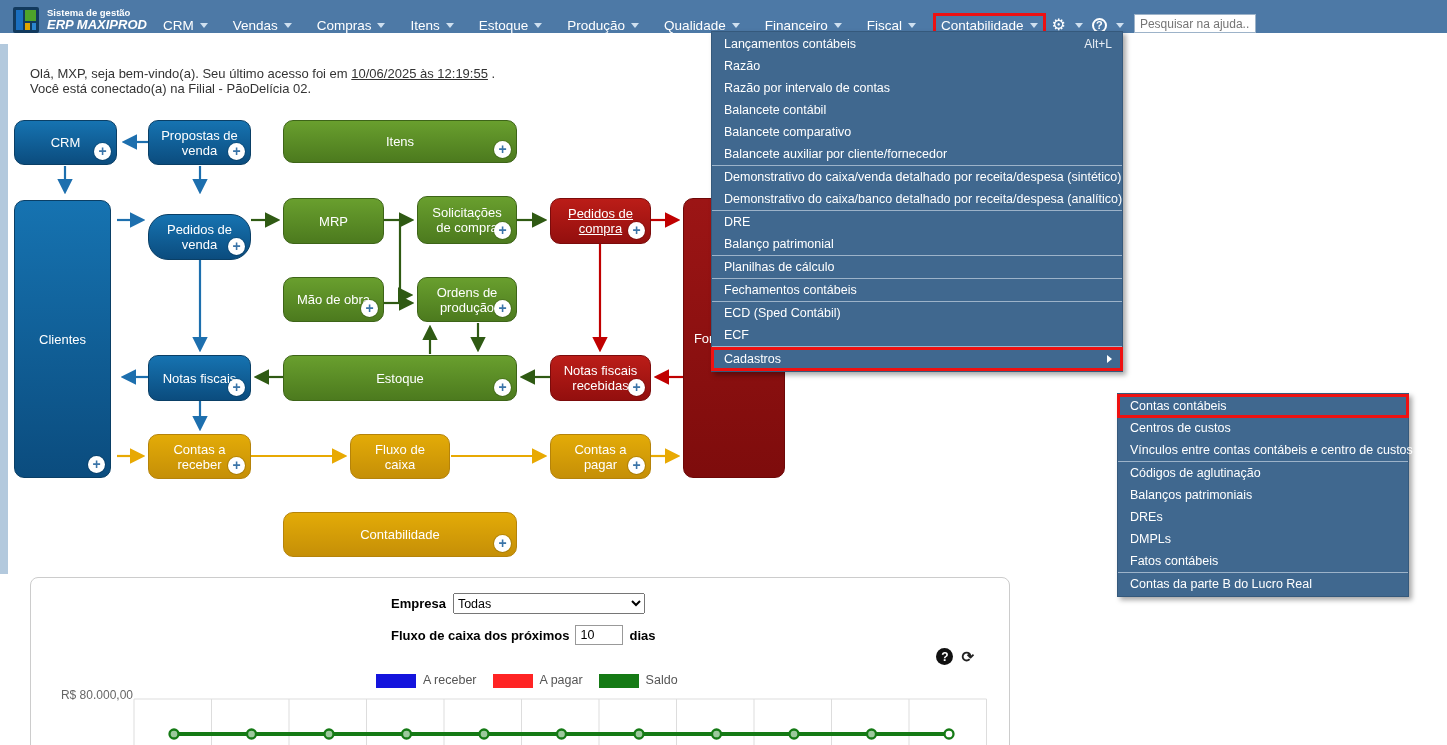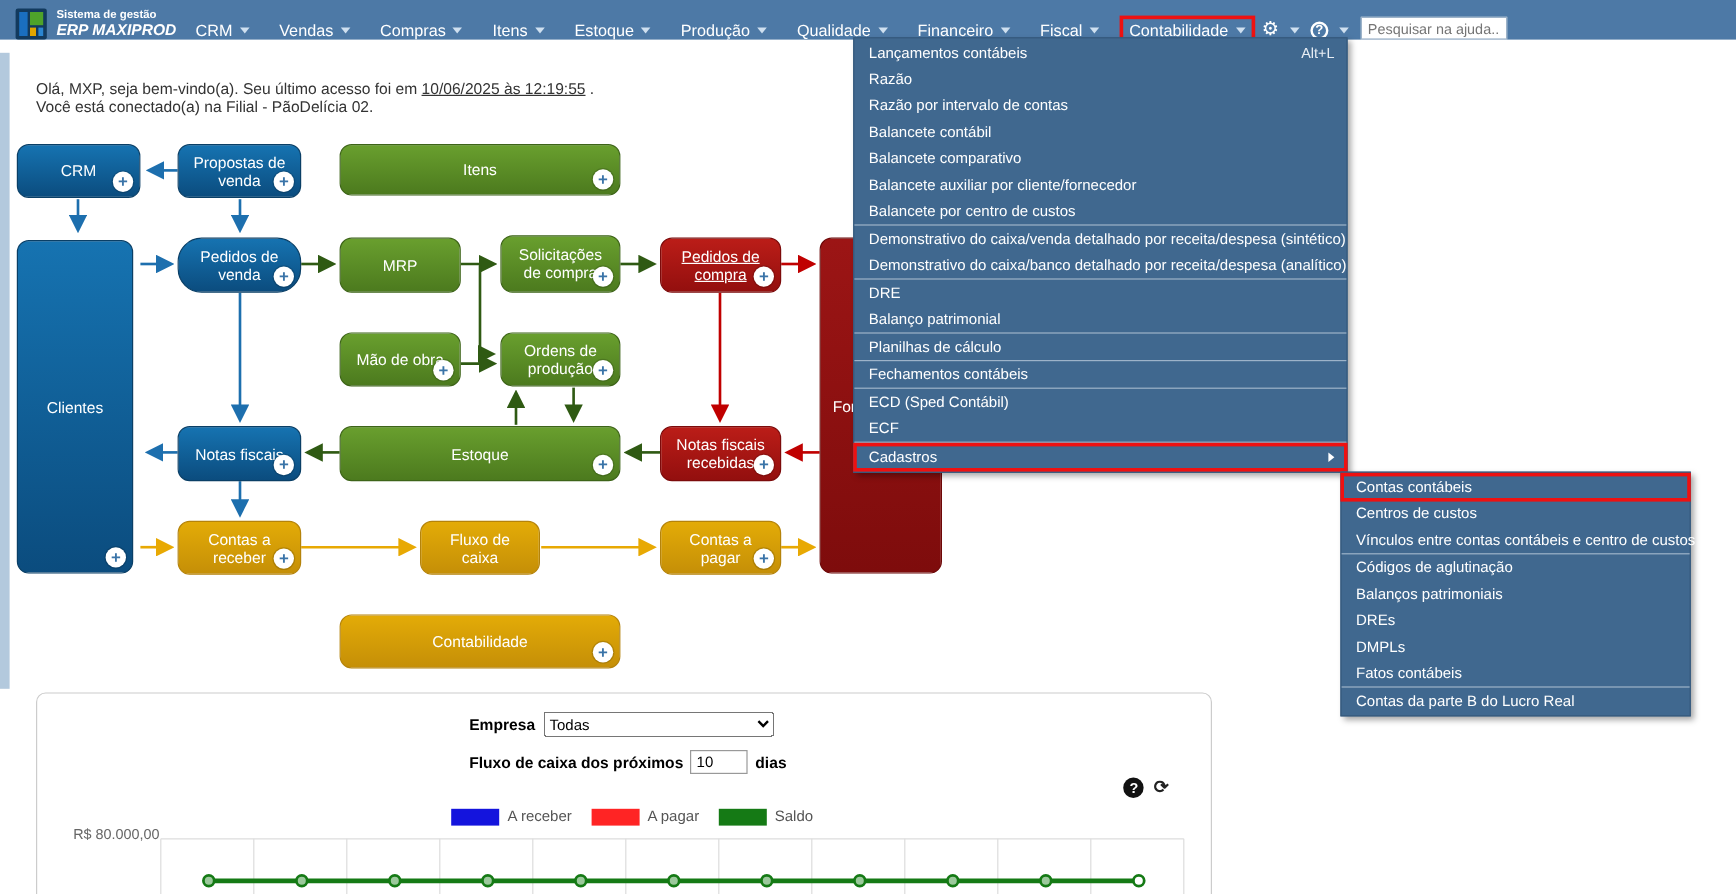--- a/index.html
+++ b/index.html
@@ -200,21 +200,21 @@
         <span class="plus">+</span>
       </div>
       <div class="node green" style="left: 283px; top: 120px; width: 234px; height: 43px;">
         <span>Itens</span>
         <span class="plus">+</span>
       </div>
       <div class="node blue" style="left: 14px; top: 200px; width: 97px; height: 278px;">
         <span>Clientes</span>
         <span class="plus">+</span>
       </div>
-      <div class="node blue" style="left: 148px; top: 198px; width: 103px; height: 46px; border-radius: 20px;">
+      <div class="node blue" style="left: 148px; top: 214px; width: 103px; height: 46px; border-radius: 20px;">
         <span>Pedidos de venda</span>
         <span class="plus">+</span>
       </div>
       <div class="node green" style="left: 283px; top: 198px; width: 101px; height: 46px;">
         <span>MRP</span>
       </div>
       <div class="node green" style="left: 417px; top: 196px; width: 100px; height: 48px;">
         <span>Solicitações de compra</span>
         <span class="plus">+</span>
       </div>
@@ -274,23 +274,20 @@
         <span>Razão por intervalo de contas</span>
       </div>
       <div class="dd-item">
         <span>Balancete contábil</span>
       </div>
       <div class="dd-item">
         <span>Balancete comparativo</span>
       </div>
       <div class="dd-item">
         <span>Balancete auxiliar por cliente/fornecedor</span>
-      </div>
-      <div class="dd-item">
-        <span>Balancete por centro de custos</span>
       </div>
       <div class="dd-sep"></div>
       <div class="dd-item">
         <span>Demonstrativo do caixa/venda detalhado por receita/despesa (sintético)</span>
       </div>
       <div class="dd-item">
         <span>Demonstrativo do caixa/banco detalhado por receita/despesa (analítico)</span>
       </div>
       <div class="dd-sep"></div>
       <div class="dd-item">

